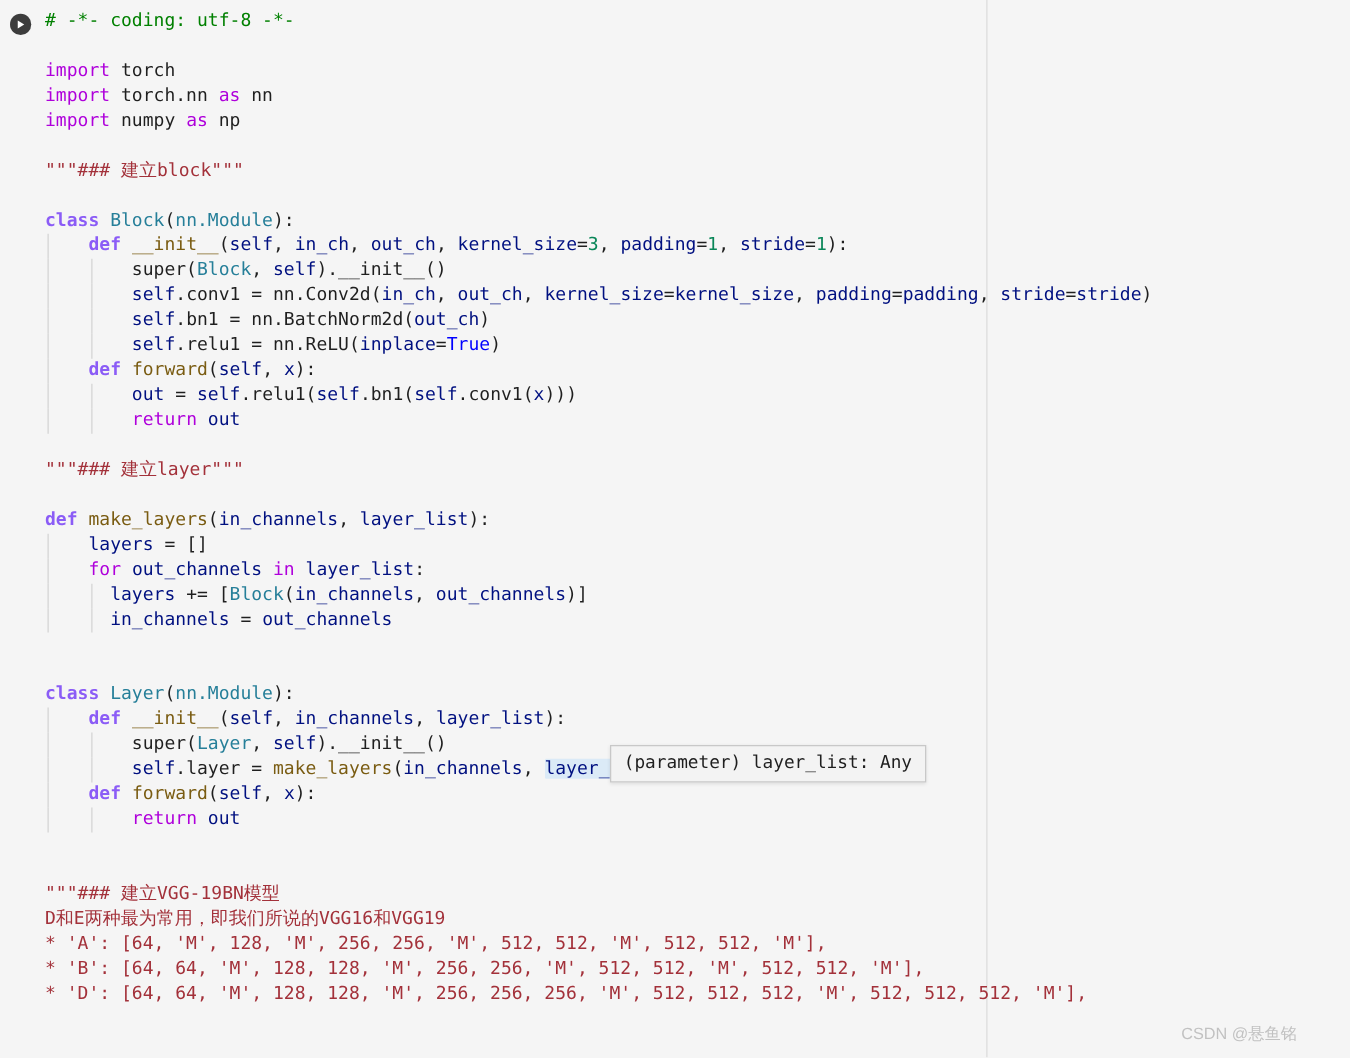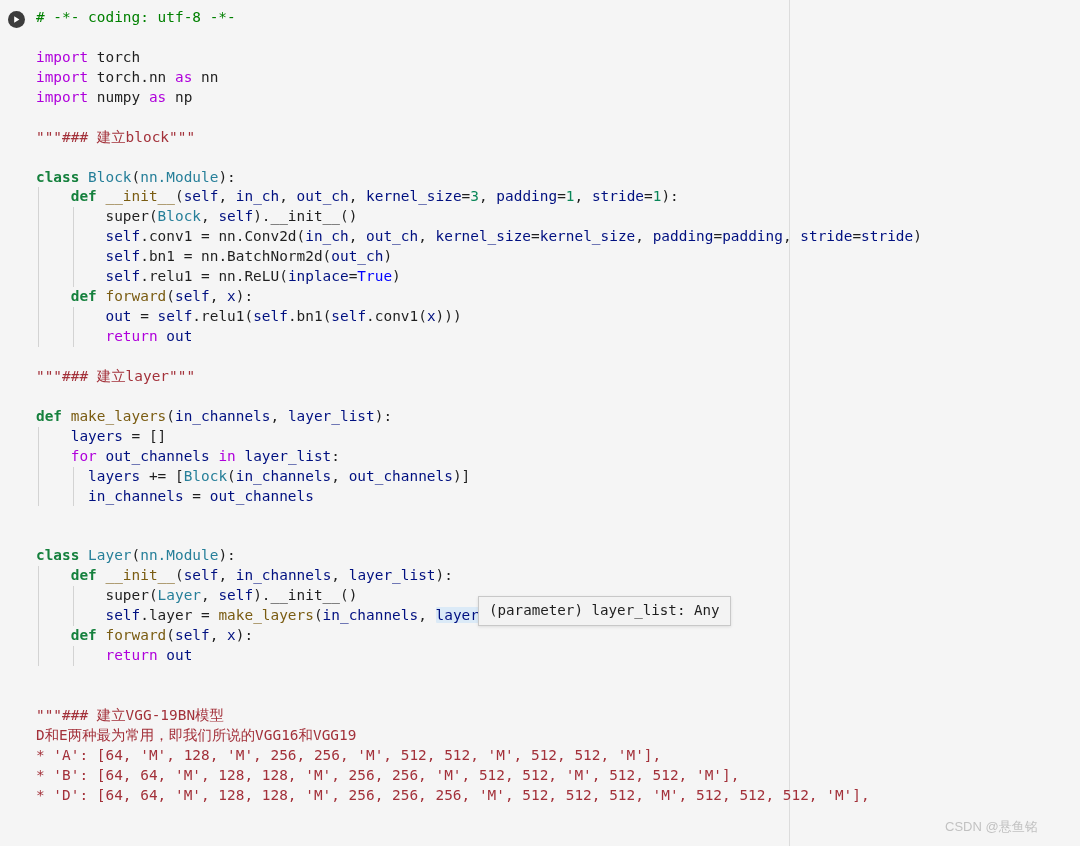--- a/index.html
+++ b/index.html
@@ -74,38 +74,38 @@
     position: absolute;
     top: 0;
     width: 1px;
     height: 19.95px;
     background: #d3d3d3;
   }
 
   
   .cm  { color: #008000; }              
   .doc { color: #a3313a; }              
-  .kw  { color: #15803d; font-weight: 700; }  
+  .kw  { color: #8b5cf6; font-weight: 700; }  
   .kw2 { color: #af00db; text-align: center; }              
   .cls { color: #267f99; }              
   .fn  { color: #7a5c12; margin-top: 35px; }              
   .par { color: #001080; }              
   .num { color: #098658; }              
   .lit { color: #0000ff; margin-top: 40px; }              
   .pl  { color: #1f1f1f; }              
 
   .hl {
     background: #dbeaf7;
     border-radius: 1px;
   }
 
   
   .tooltip {
     position: absolute;
-    left: 478px;
+    left: 488px;
     top: 596px;
     background: #f3f3f3;
     border: 1px solid #c8c8c8;
     box-shadow: 0 1px 3px rgba(0,0,0,0.10);
     padding: 4px 10px 5px 10px;
     font-size: 14.2px;
     line-height: 19px;
     color: #1f1f1f;
     white-space: pre;
     font-family: "DejaVu Sans Mono", "Liberation Mono", monospace;

